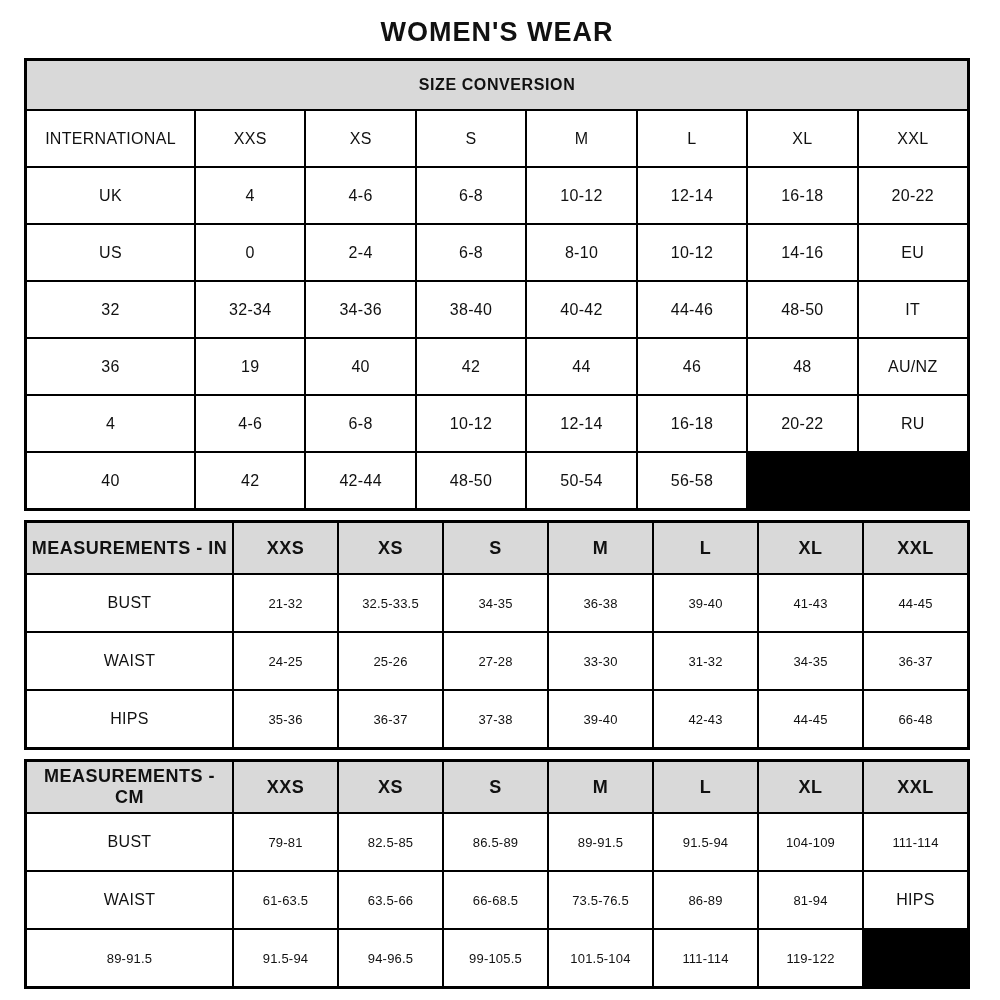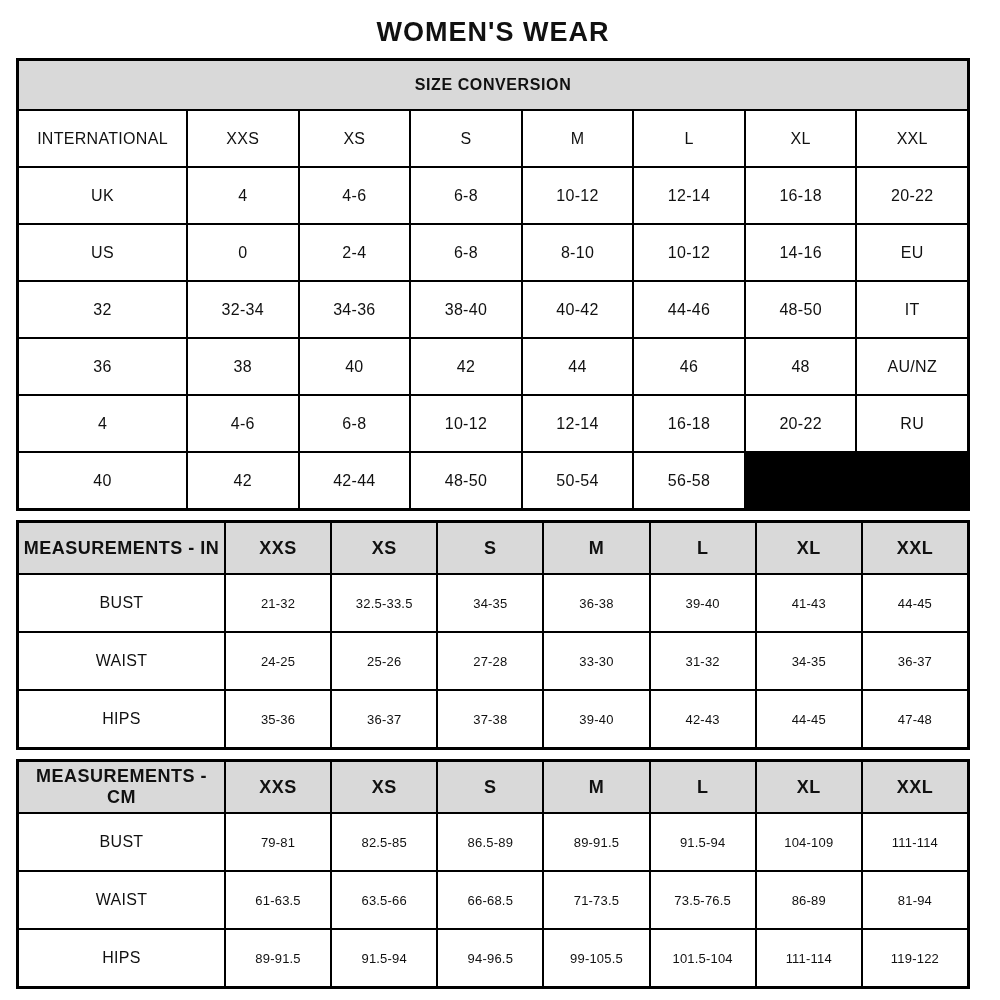--- a/index.html
+++ b/index.html
@@ -3,21 +3,21 @@
 <meta charset="utf-8">
 <style>
   * { margin: 0; padding: 0; box-sizing: border-box; }
   html, body { background: #ffffff; }
   body {
     width: 1000px; height: 1000px;
     font-family: "Liberation Sans", sans-serif;
     color: #111111;
     overflow: hidden;
   }
-  .page { padding: 12px 30px 0 16px; }
+  .page { padding: 12px 30px 0 24px; }
   .title {
     text-align: center;
     font-size: 27px;
     font-weight: bold;
     letter-spacing: 1px;
     color: #111111;
     height: 46px;
     line-height: 40px;
   }
   .tbl {
@@ -93,21 +93,21 @@
     <div class="cell">32</div>
     <div class="cell">32-34</div>
     <div class="cell">34-36</div>
     <div class="cell">38-40</div>
     <div class="cell">40-42</div>
     <div class="cell">44-46</div>
     <div class="cell">48-50</div>
 
     <div class="cell">IT</div>
     <div class="cell">36</div>
-    <div class="cell">38</div>
+    <div class="cell">19</div>
     <div class="cell">40</div>
     <div class="cell">42</div>
     <div class="cell">44</div>
     <div class="cell">46</div>
     <div class="cell">48</div>
 
     <div class="cell">AU/NZ</div>
     <div class="cell">4</div>
     <div class="cell">4-6</div>
     <div class="cell">6-8</div>
@@ -153,21 +153,21 @@
     <div class="cell small">34-35</div>
     <div class="cell small">36-37</div>
 
     <div class="cell">HIPS</div>
     <div class="cell small">35-36</div>
     <div class="cell small">36-37</div>
     <div class="cell small">37-38</div>
     <div class="cell small">39-40</div>
     <div class="cell small">42-43</div>
     <div class="cell small">44-45</div>
-    <div class="cell small">47-48</div>
+    <div class="cell small">66-48</div>
   </div>
 
   <div class="tbl t2">
     <div class="cell shdr">MEASUREMENTS - CM</div>
     <div class="cell shdr">XXS</div>
     <div class="cell shdr">XS</div>
     <div class="cell shdr">S</div>
     <div class="cell shdr">M</div>
     <div class="cell shdr">L</div>
     <div class="cell shdr">XL</div>
@@ -179,21 +179,20 @@
     <div class="cell small">86.5-89</div>
     <div class="cell small">89-91.5</div>
     <div class="cell small">91.5-94</div>
     <div class="cell small">104-109</div>
     <div class="cell small">111-114</div>
 
     <div class="cell">WAIST</div>
     <div class="cell small">61-63.5</div>
     <div class="cell small">63.5-66</div>
     <div class="cell small">66-68.5</div>
-    <div class="cell small">71-73.5</div>
     <div class="cell small">73.5-76.5</div>
     <div class="cell small">86-89</div>
     <div class="cell small">81-94</div>
 
     <div class="cell">HIPS</div>
     <div class="cell small">89-91.5</div>
     <div class="cell small">91.5-94</div>
     <div class="cell small">94-96.5</div>
     <div class="cell small">99-105.5</div>
     <div class="cell small">101.5-104</div>

